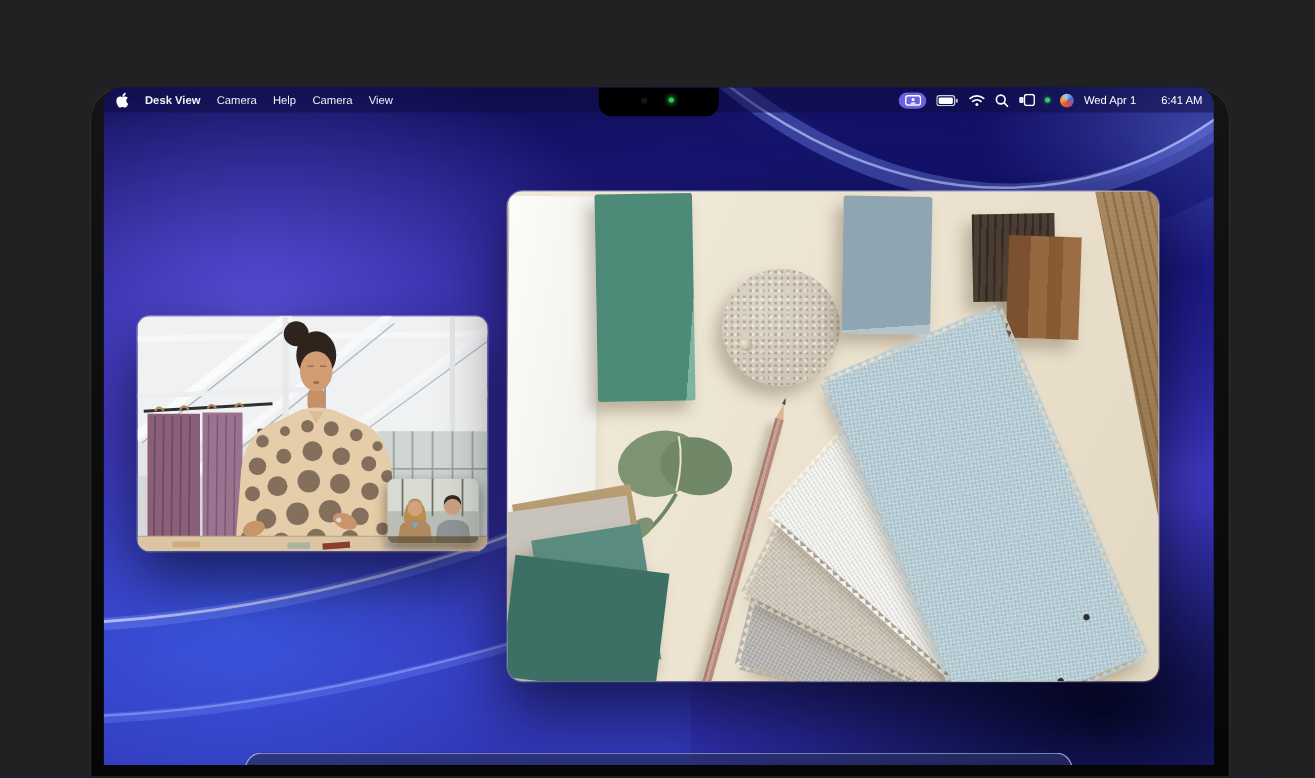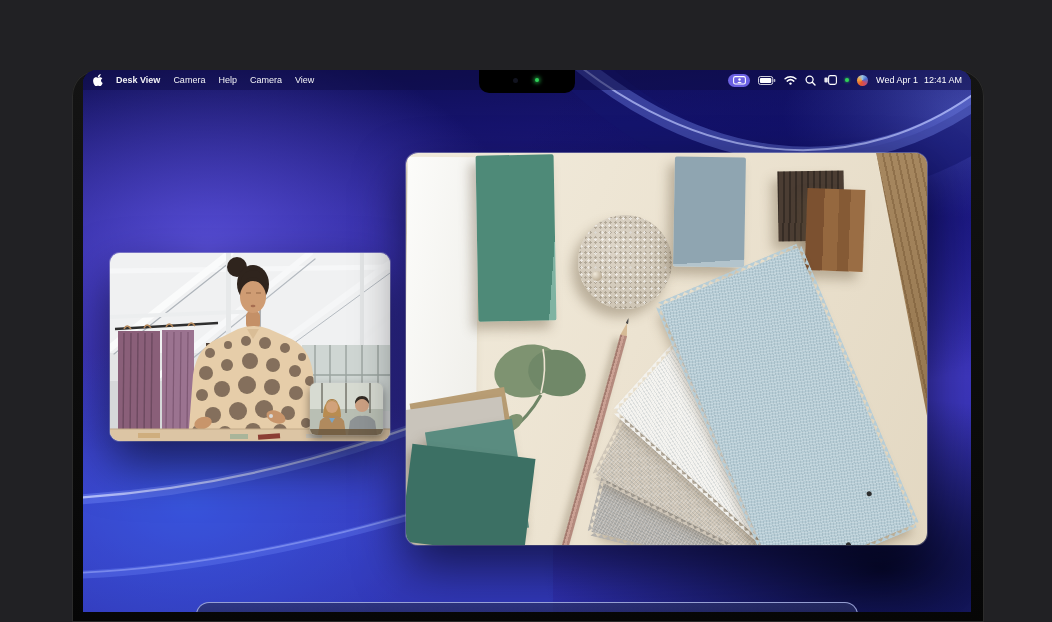--- a/index.html
+++ b/index.html
@@ -25,21 +25,21 @@
 
   
   .menubar{left:0;top:0;right:0;height:20px;display:flex;align-items:center;justify-content:space-between;
            padding:0 9px;box-sizing:border-box;background:rgba(14,12,66,.5);color:#fff;font-size:9px;}
   .mleft{display:flex;align-items:center;gap:13px;}
   .mitem{white-space:nowrap;opacity:.95;}
   .mapp{font-weight:700;}
   .mright{display:flex;align-items:center;gap:8px;}
   .pill{display:flex;align-items:center;justify-content:center;width:22px;height:13px;border-radius:7px;
         background:rgba(118,106,242,.9);}
-  .clock{display:flex;gap:6px;font-size:9px;font-weight:500;white-space:nowrap;}
+  .clock{display:flex;gap:20px;font-size:9px;font-weight:500;white-space:nowrap;}
   .greendot{width:4px;height:4px;border-radius:50%;background:#30d158;box-shadow:0 0 3px #30d158;}
   .avatar{width:11px;height:11px;border-radius:50%;
           background:conic-gradient(from 210deg,#e4572e,#f2a33c,#9cc7e4,#4a6fd3,#c94b6a,#e4572e);}
 
   
   .notch{left:50%;top:0;transform:translateX(-50%);width:96px;height:23px;background:#000;
          border-radius:0 0 10px 10px;}
   .lens{left:34px;top:8px;width:5px;height:5px;border-radius:50%;background:#11131f;}
   .camdot{left:56px;top:8px;width:4px;height:4px;border-radius:50%;background:#2ed158;box-shadow:0 0 4px 1px rgba(46,209,88,.8);}
 
@@ -127,21 +127,21 @@
             <line x1="7.3" y1="7.3" x2="10" y2="10" stroke="#fff" stroke-width="1.4" stroke-linecap="round"></line>
           </svg>
           <svg width="13" height="10" viewBox="0 0 13 10">
             <rect x="4.6" y="0.6" width="7.8" height="8.8" rx="1.8" fill="none" stroke="#fff" stroke-width="1.1"></rect>
             <rect x="0.4" y="2.6" width="3.4" height="4.8" rx="1" fill="#fff" opacity=".9"></rect>
           </svg>
           <span class="greendot"></span>
           <span class="avatar"></span>
           <span class="clock">
             <span>Wed Apr 1</span>
-            <span>12:41 AM</span>
+            <span>6:41 AM</span>
           </span>
         </div>
       </div>
 
       <div class="abs notch">
         <div class="abs lens"></div>
         <div class="abs camdot"></div>
       </div>
 
       <div class="abs win" style="left:27px;top:183px;width:280px;height:188px;">

